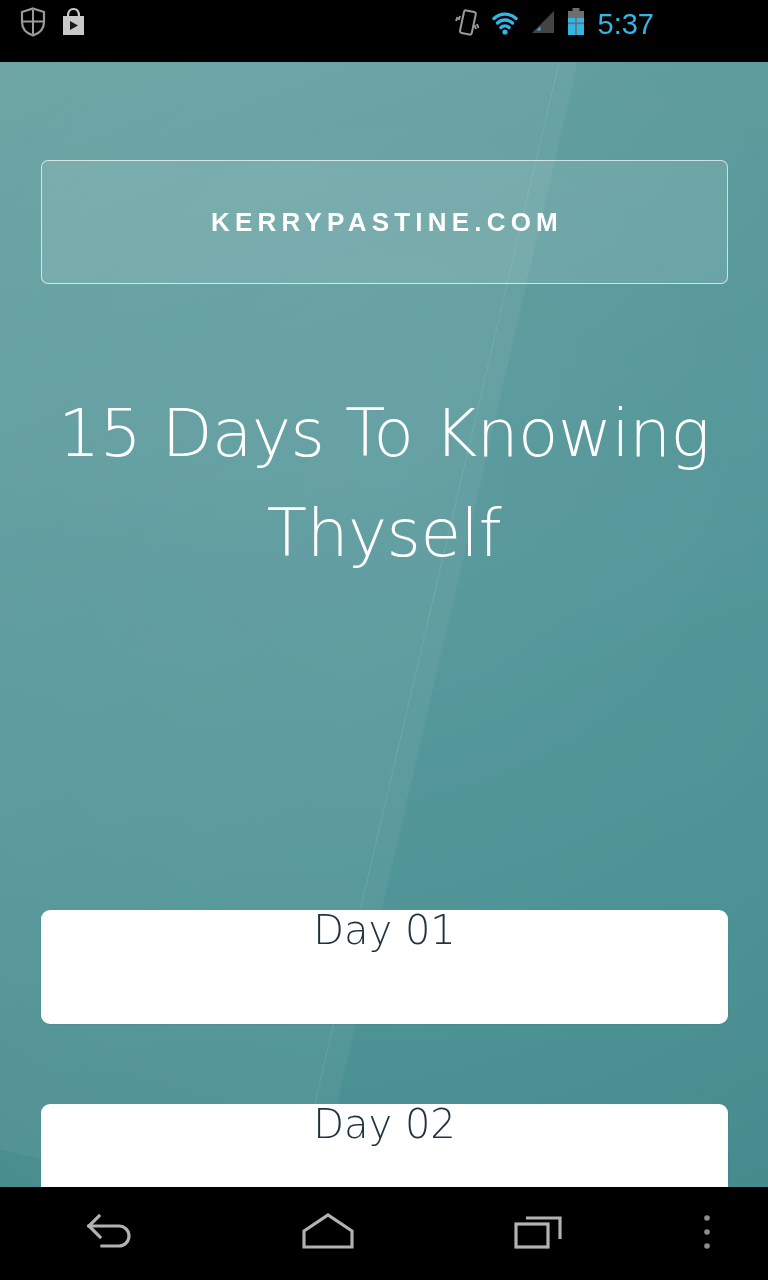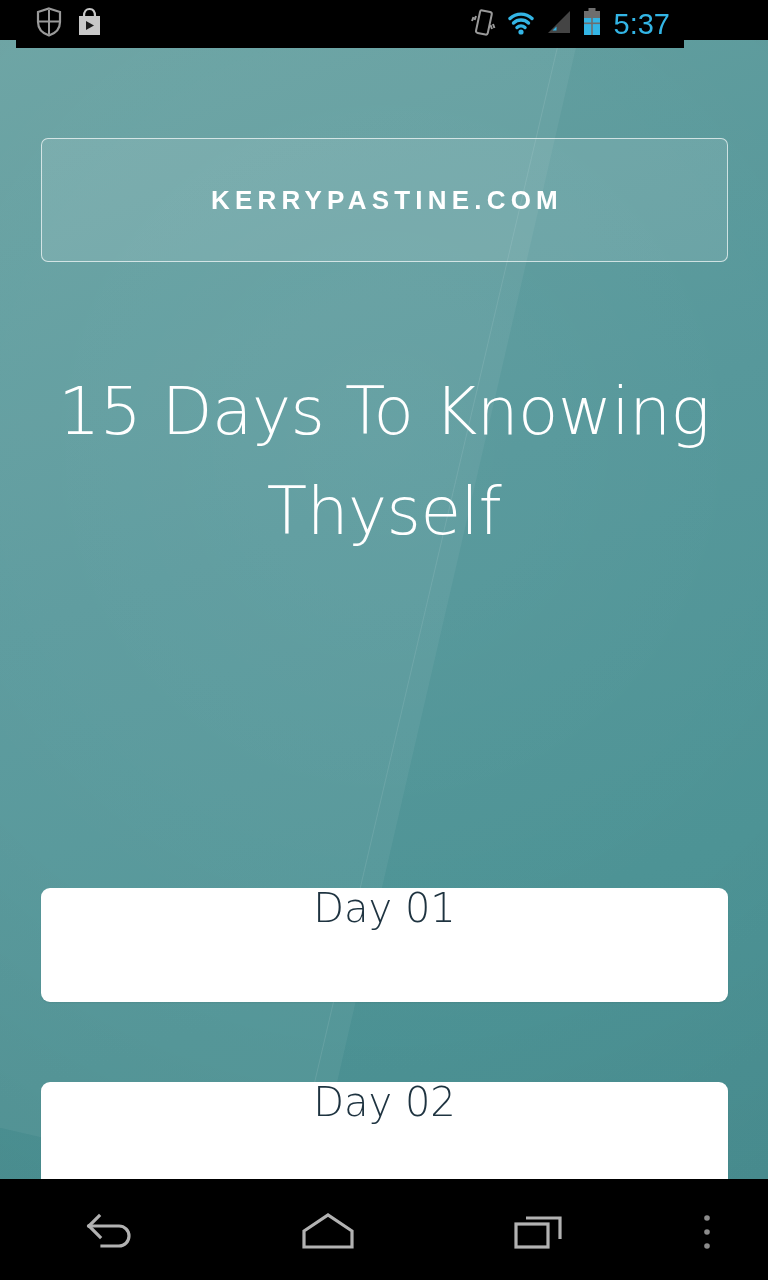--- a/index.html
+++ b/index.html
@@ -17,21 +17,21 @@
     position:relative;
     width:768px;
     height:1280px;
     background:#000;
     overflow:hidden;
   }
 
   
   #status-bar {
     position:absolute;
-    top:0; left:16px;
+    top:0; left:0;
     width:668px; height:48px;
     background:#000000;
     display:flex;
     align-items:center;
     z-index:40;
   }
   .sb-left {
     display:flex;
     align-items:center;
     gap:14px;
@@ -53,21 +53,21 @@
     font-weight:400;
     letter-spacing:0px;
     line-height:1;
     margin-left:2px;
     font-family:"Liberation Sans", sans-serif;
   }
 
   
   #content {
     position:absolute;
-    top:40px; left:0;
+    top:62px; left:0;
     width:768px;
     height:1139px;
     overflow:hidden;
     background:#0f172a;
   }
   
   .bg-base {
     position:absolute; inset:0;
     background:
       linear-gradient(160deg, #66a0a0 0%, #55979a 42%, #4d9395 75%, #4a9093 100%);

